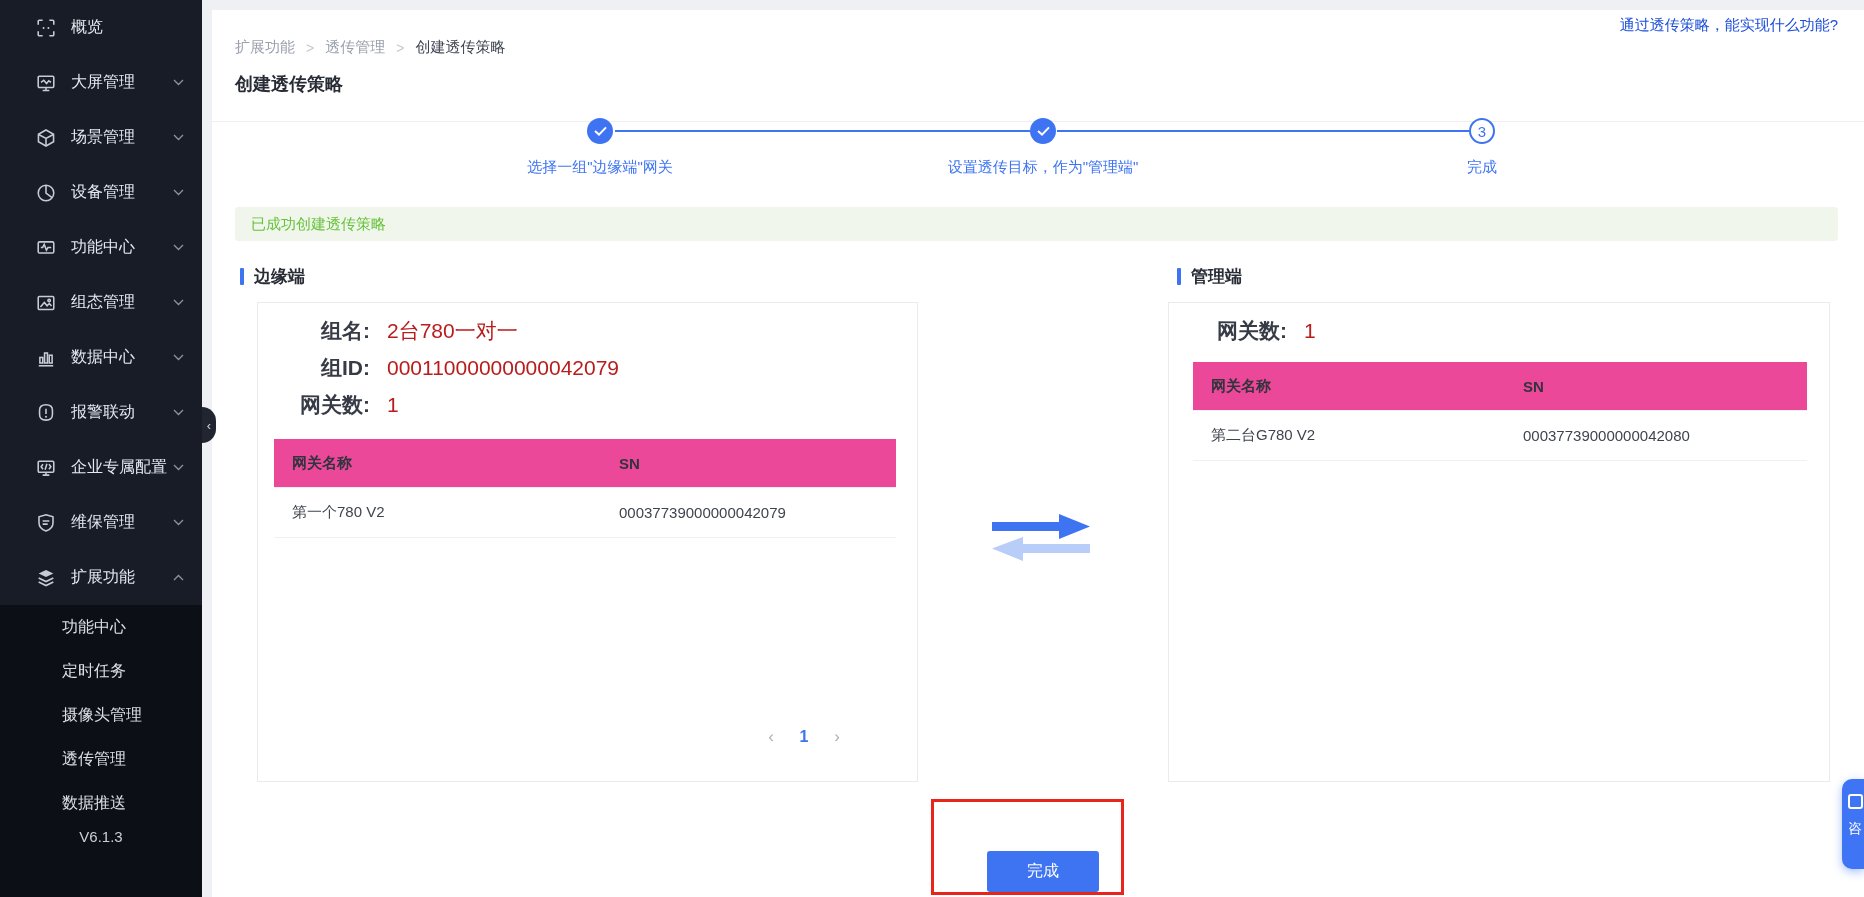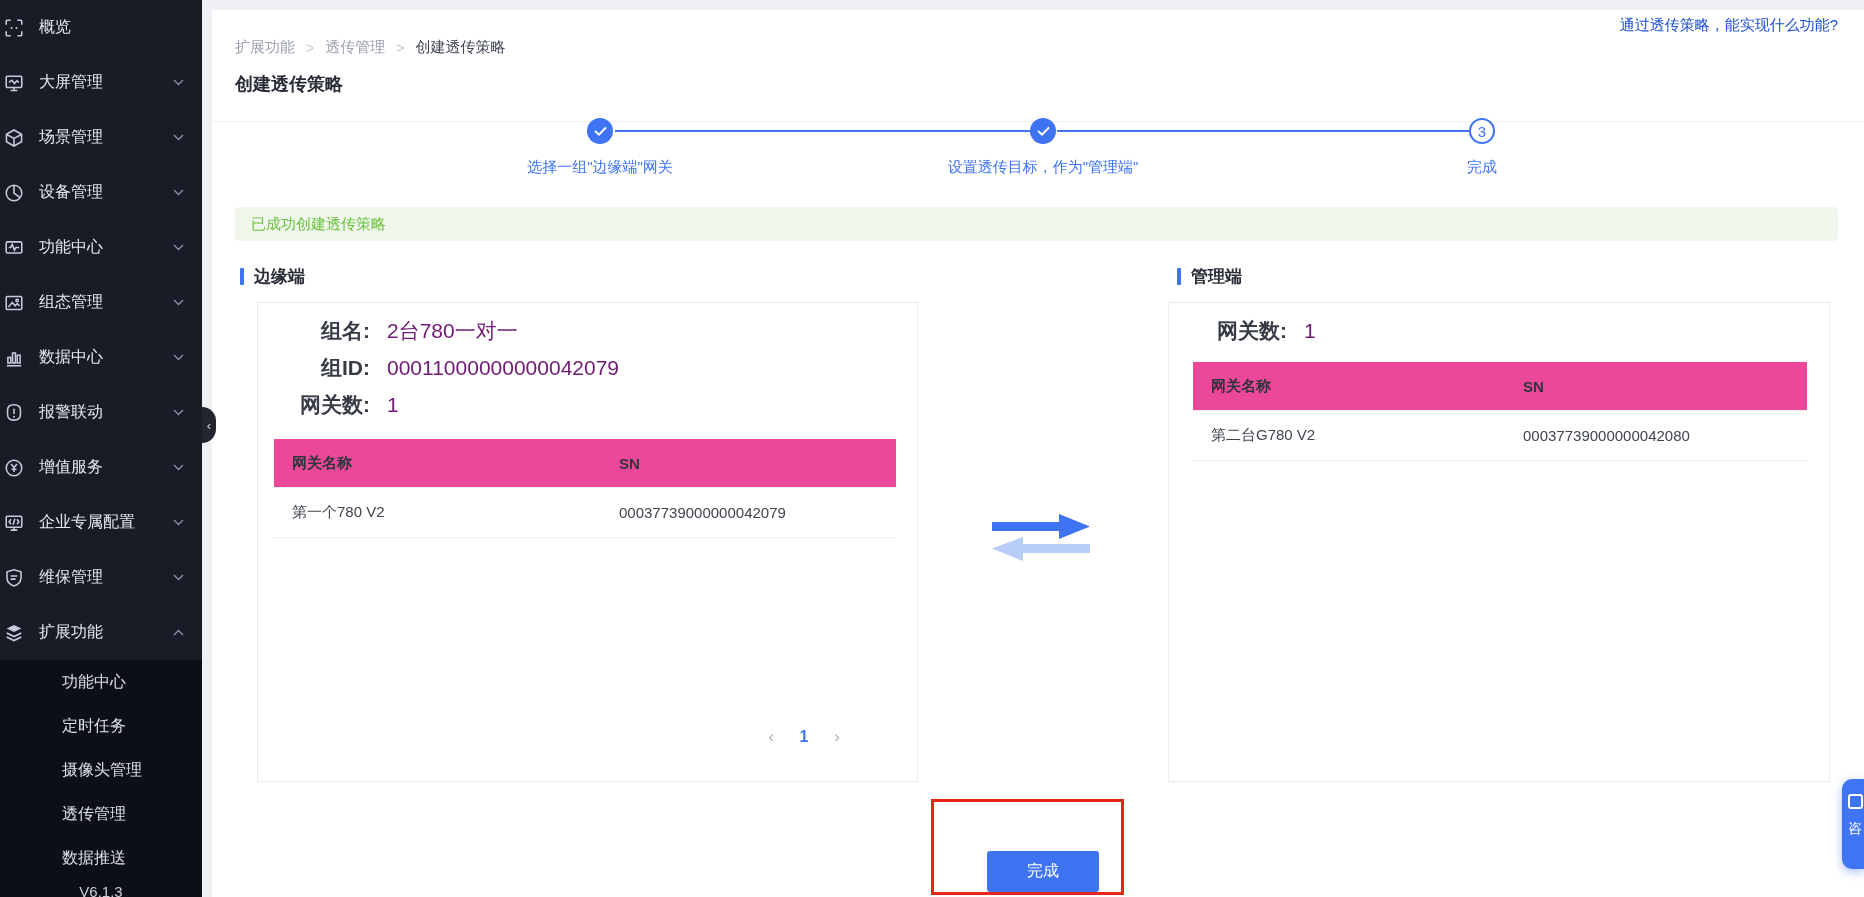--- a/index.html
+++ b/index.html
@@ -6,21 +6,21 @@
   html,body { background:#eef0f4; }
   .app{
     position:relative; width:1864px; height:897px; overflow:hidden;
     font-family:"Liberation Sans","DejaVu Sans",sans-serif;
     background:#eef0f4; font-size:15px; color:#3f444e;
   }
   
   .sidebar{ position:absolute; left:0; top:0; bottom:0; width:202px;
     background:#171c27; display:flex; flex-direction:column; z-index:5;}
   .menu-item{ flex:0 0 55px; height:55px; display:flex; align-items:center;
-    padding:0 18px 0 4px; cursor:pointer;}
+    padding:0 18px 0 36px; cursor:pointer;}
   .menu-icon{ width:20px; height:20px; flex:0 0 20px; }
   .menu-icon svg{ display:block; }
   .mi-label{ margin-left:15px; font-size:16px; color:#e4e8ef; white-space:nowrap;}
   .chev{ margin-left:auto; display:flex; }
   .submenu{ background:#0c0f15; flex:1 1 auto; display:flex; flex-direction:column;}
   .sub-item{ flex:0 0 44px; height:44px; display:flex; align-items:center;
     padding-left:62px; font-size:16px; color:#dbe0e8; cursor:pointer;}
   .version{ text-align:center; font-size:15px; color:#c9cfd9; padding-top:3px;}
   .collapse-handle{ position:absolute; left:202px; top:407px; width:14px; height:36px;
     background:#21252f; border-radius:0 18px 18px 0; z-index:6; cursor:pointer;
@@ -57,21 +57,21 @@
   .sh-edge{ left:28px;align-items:center; } .sh-manage{ left:965px; }
   .sh-bar{ width:4px; height:17px; background:#3e74f2; border-radius:1px; margin-right:10px;}
   .panel{ position:absolute; top:292px; height:480px; background:#fff;
     border:1px solid #e9ebf0;}
   .panel-edge{ left:45px; width:661px; }
   .panel-manage{ left:956px; width:662px; }
   .def-rows{ padding-top:9px; }
   .def-row{ display:flex; height:37px; align-items:center; font-size:21px;}
   .def-label{ width:112px; text-align:right; font-weight:bold; color:#363b45;}
   .panel-manage .def-label{ width:118px; }
-  .def-value{ margin-left:17px; color:#701a75; }
+  .def-value{ margin-left:17px; color:#b91c1c; }
   .gw-table{ position:absolute; }
   .t-edge{ left:16px; top:136px; width:622px; }
   .t-manage{ left:24px; top:59px; width:614px; }
   .t-head{ display:flex; height:49px; align-items:center; background:#ec4899;
     border-bottom:1px solid #eef0f3; font-weight:bold; color:#2f343d; font-size:15px;}
   .t-row{ display:flex; height:50px; align-items:center;
     border-bottom:1px solid #eef0f3; font-size:15px; color:#3f444e; background:#fff;}
   .col-name{ width:345px; padding-left:18px; }
   .t-manage .col-name{ width:330px; }
   .col-sn{ flex:1; }
@@ -215,34 +215,20 @@
         </svg>
       </span>
       <span class="mi-label">报警联动</span>
       <span class="chev">
         <svg width="11" height="7" viewBox="0 0 11 7" fill="none" stroke="#8b94a4" stroke-width="1.3">
             <path d="M1 1 L5.5 5.5 L10 1"></path>
           </svg>
       </span>
     </div>
 
-    <div class="menu-item">
-      <span class="menu-icon">
-        <svg width="20" height="20" viewBox="0 0 18 18" fill="none" stroke="#c6ccd7" stroke-width="1.4">
-          <circle cx="9" cy="9" r="7"></circle>
-          <path d="M6.3 5.5 L9 8.6 L11.7 5.5 M9 8.6 V12.6 M6.8 10.2 H11.2"></path>
-        </svg>
-      </span>
-      <span class="mi-label">增值服务</span>
-      <span class="chev">
-        <svg width="11" height="7" viewBox="0 0 11 7" fill="none" stroke="#8b94a4" stroke-width="1.3">
-            <path d="M1 1 L5.5 5.5 L10 1"></path>
-          </svg>
-      </span>
-    </div>
 
     <div class="menu-item">
       <span class="menu-icon">
         <svg width="20" height="20" viewBox="0 0 18 18" fill="none" stroke="#c6ccd7" stroke-width="1.4">
           <rect x="2" y="3" width="14" height="9.8" rx="1"></rect>
           <path d="M6.3 5.6 L4.6 7.9 L6.3 10.2 M11.7 5.6 L13.4 7.9 L11.7 10.2 M9.8 5.2 L8.2 10.6"></path>
           <path d="M9 12.8 V15 M6 15.4 H12"></path>
         </svg>
       </span>
       <span class="mi-label">企业专属配置</span>

